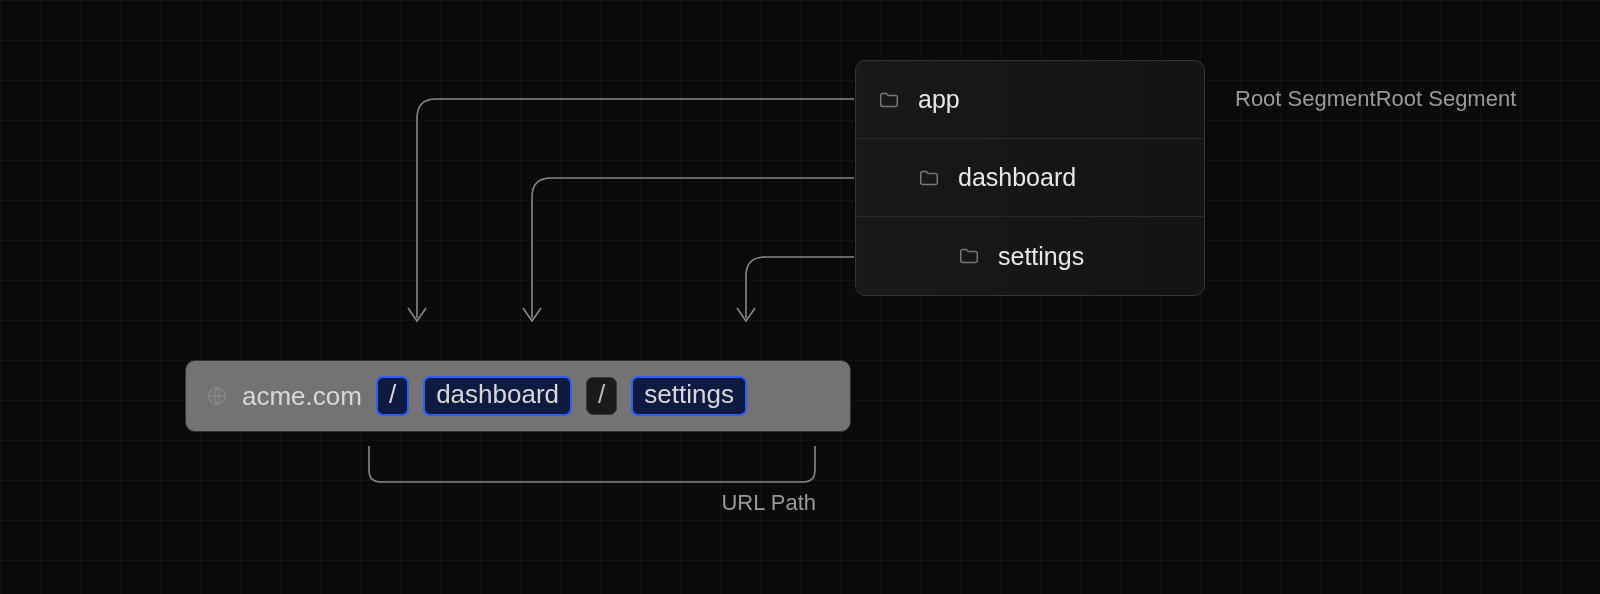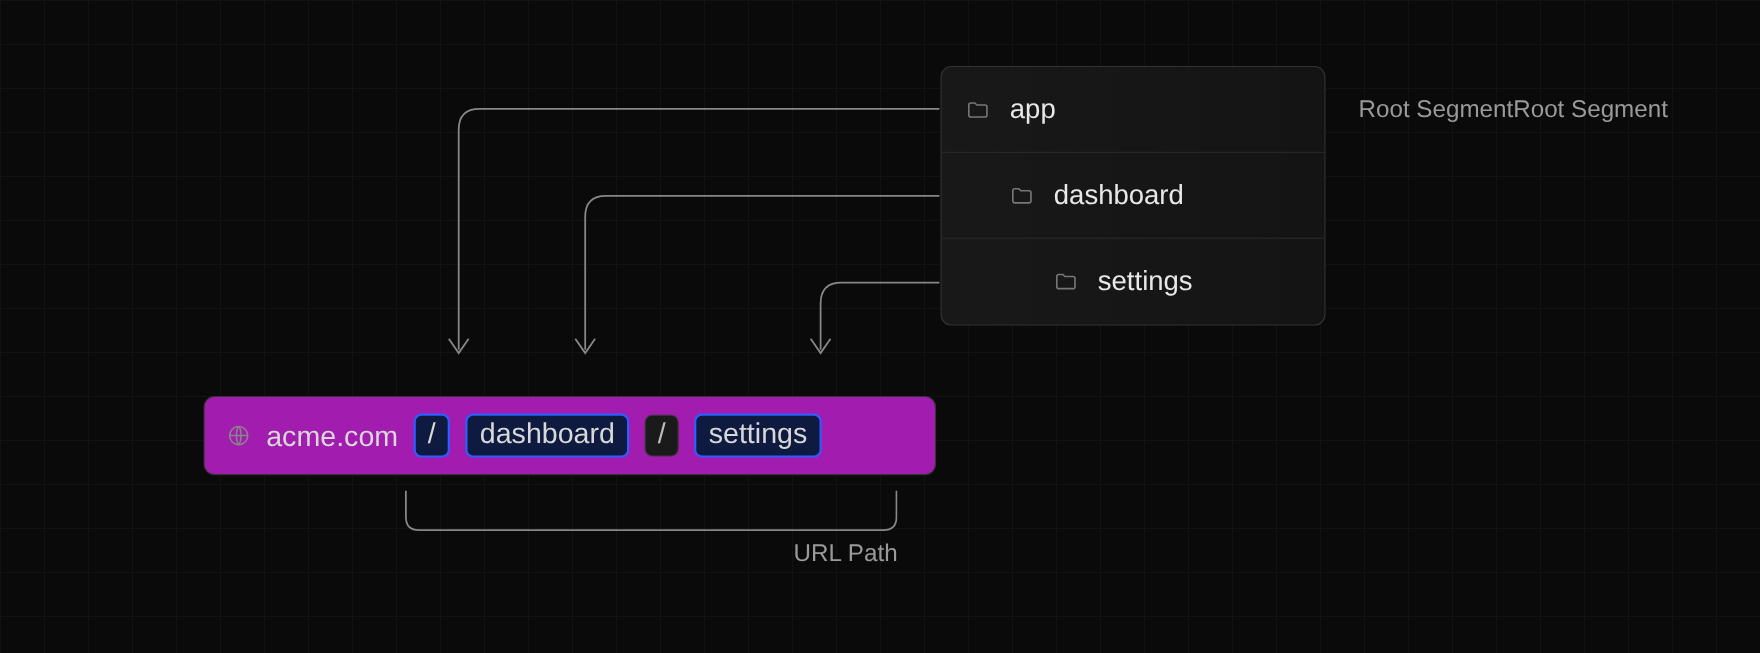--- a/index.html
+++ b/index.html
@@ -72,21 +72,21 @@
     }
     
     .url-bar {
       position: absolute;
       left: 185px;
       top: 360px;
       width: 666px;
       height: 72px;
       border: 1px solid #333;
       border-radius: 10px;
-      background: #a21caf;
+      background: #737373;
       display: flex;
       align-items: center;
       padding: 0 20px;
       gap: 14px;
     }
     .globe-icon {
       width: 22px;
       height: 22px;
       stroke: #888;
       fill: none;

